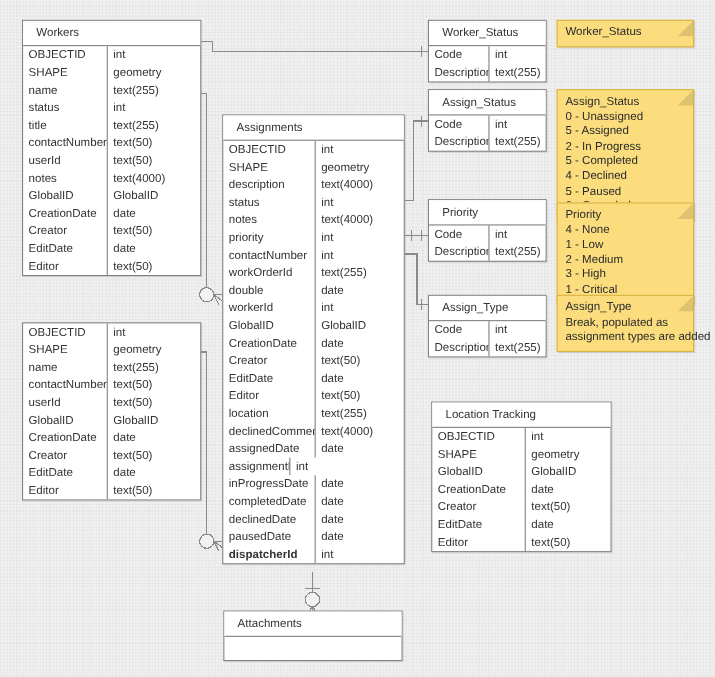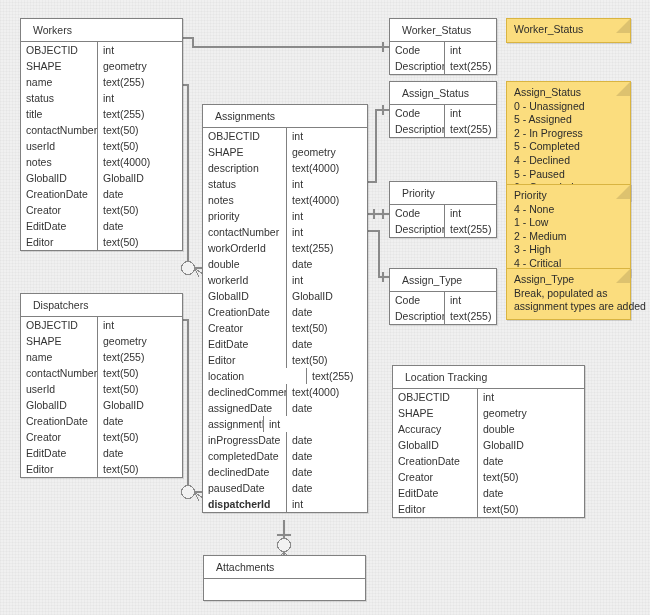--- a/index.html
+++ b/index.html
@@ -182,21 +182,20 @@
           <div class="ftype">date</div>
         </div>
         <div class="row">
           <div class="fname" style="width: 77px;">Editor</div>
           <div class="ftype">text(50)</div>
         </div>
       </div>
   </div>
 
   <div class="table" id="tbl-dispatchers" style="left:20px;top:293px;width:163px;">
-    <div class="thead">Dispatchers</div>
     <div class="rows">
         <div class="row">
           <div class="fname" style="width: 77px;">OBJECTID</div>
           <div class="ftype">int</div>
         </div>
         <div class="row">
           <div class="fname" style="width: 77px;">SHAPE</div>
           <div class="ftype">geometry</div>
         </div>
         <div class="row">
@@ -291,21 +290,21 @@
         </div>
         <div class="row">
           <div class="fname" style="width: 84px;">EditDate</div>
           <div class="ftype">date</div>
         </div>
         <div class="row">
           <div class="fname" style="width: 84px;">Editor</div>
           <div class="ftype">text(50)</div>
         </div>
         <div class="row">
-          <div class="fname" style="width: 104px;">location</div>
+          <div class="fname" style="width: 84px;">location</div>
           <div class="ftype">text(255)</div>
         </div>
         <div class="row">
           <div class="fname" style="width: 84px;">declinedComment</div>
           <div class="ftype">text(4000)</div>
         </div>
         <div class="row">
           <div class="fname" style="width: 84px;">assignedDate</div>
           <div class="ftype">date</div>
         </div>
@@ -385,34 +384,30 @@
           <div class="fname" style="width: 55px;">Code</div>
           <div class="ftype">int</div>
         </div>
         <div class="row">
           <div class="fname" style="width: 55px;">Description</div>
           <div class="ftype">text(255)</div>
         </div>
       </div>
   </div>
 
-  <div class="table" id="tbl-location" style="left:392px;top:365px;width:193px;">
+  <div class="table" id="tbl-location" style="left:392px;top:365px;width:164px;">
     <div class="thead">Location Tracking</div>
     <div class="rows">
         <div class="row">
           <div class="fname" style="width: 85px;">OBJECTID</div>
           <div class="ftype">int</div>
         </div>
         <div class="row">
           <div class="fname" style="width: 85px;">SHAPE</div>
           <div class="ftype">geometry</div>
-        </div>
-        <div class="row">
-          <div class="fname" style="width: 85px;">Accuracy</div>
-          <div class="ftype">double</div>
         </div>
         <div class="row">
           <div class="fname" style="width: 85px;">GlobalID</div>
           <div class="ftype">GlobalID</div>
         </div>
         <div class="row">
           <div class="fname" style="width: 85px;">CreationDate</div>
           <div class="ftype">date</div>
         </div>
         <div class="row">
@@ -455,21 +450,21 @@
   </div>
 
   <div class="note" style="left:506px;top:184px;width:125px;">
     <div class="corner"></div>
     <div class="ntitle">Priority</div>
     <div>
         <div class="nline">4 - None</div>
         <div class="nline">1 - Low</div>
         <div class="nline">2 - Medium</div>
         <div class="nline">3 - High</div>
-        <div class="nline">4 - Critical</div>
+        <div class="nline">1 - Critical</div>
       </div>
   </div>
 
   <div class="note" style="left:506px;top:268px;width:125px;">
     <div class="corner"></div>
     <div class="ntitle">Assign_Type</div>
     <div>
         <div class="nline">Break, populated as</div>
         <div class="nline">assignment types are added</div>
       </div>

